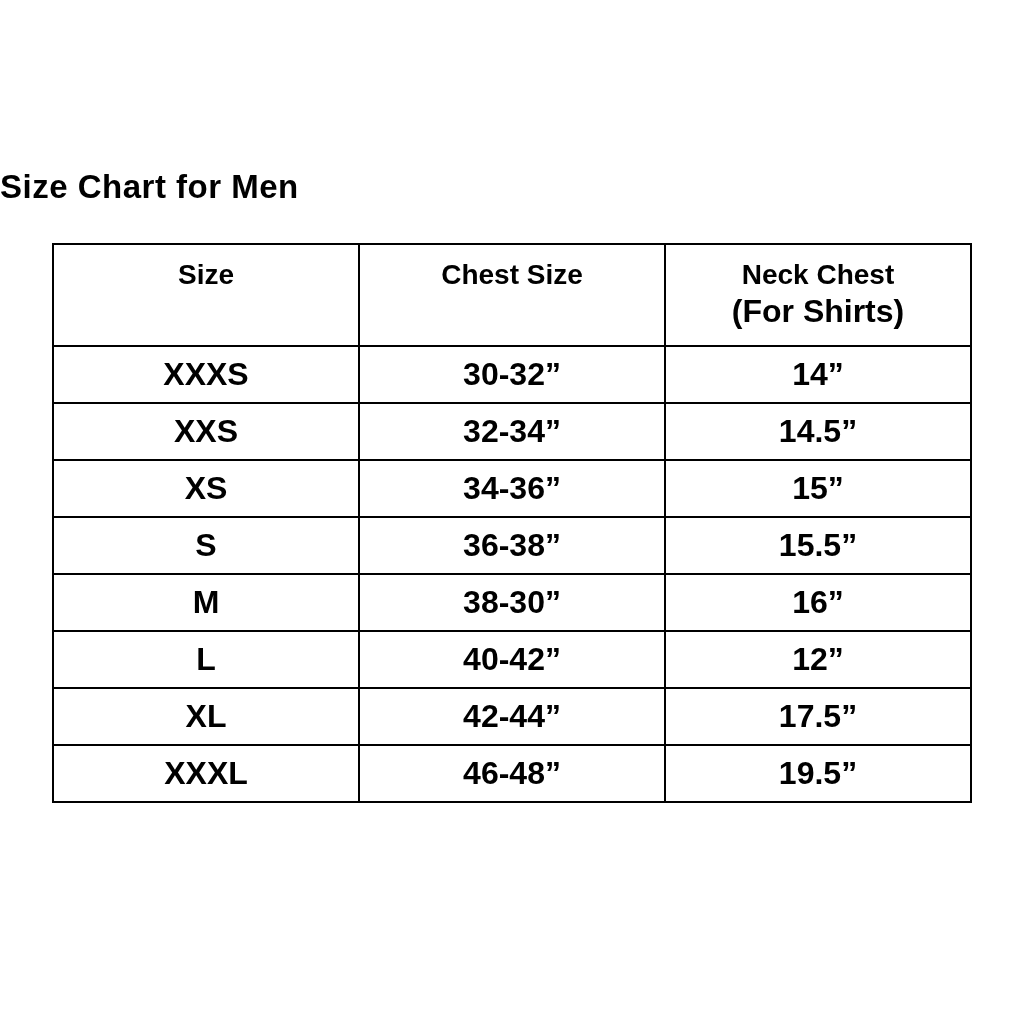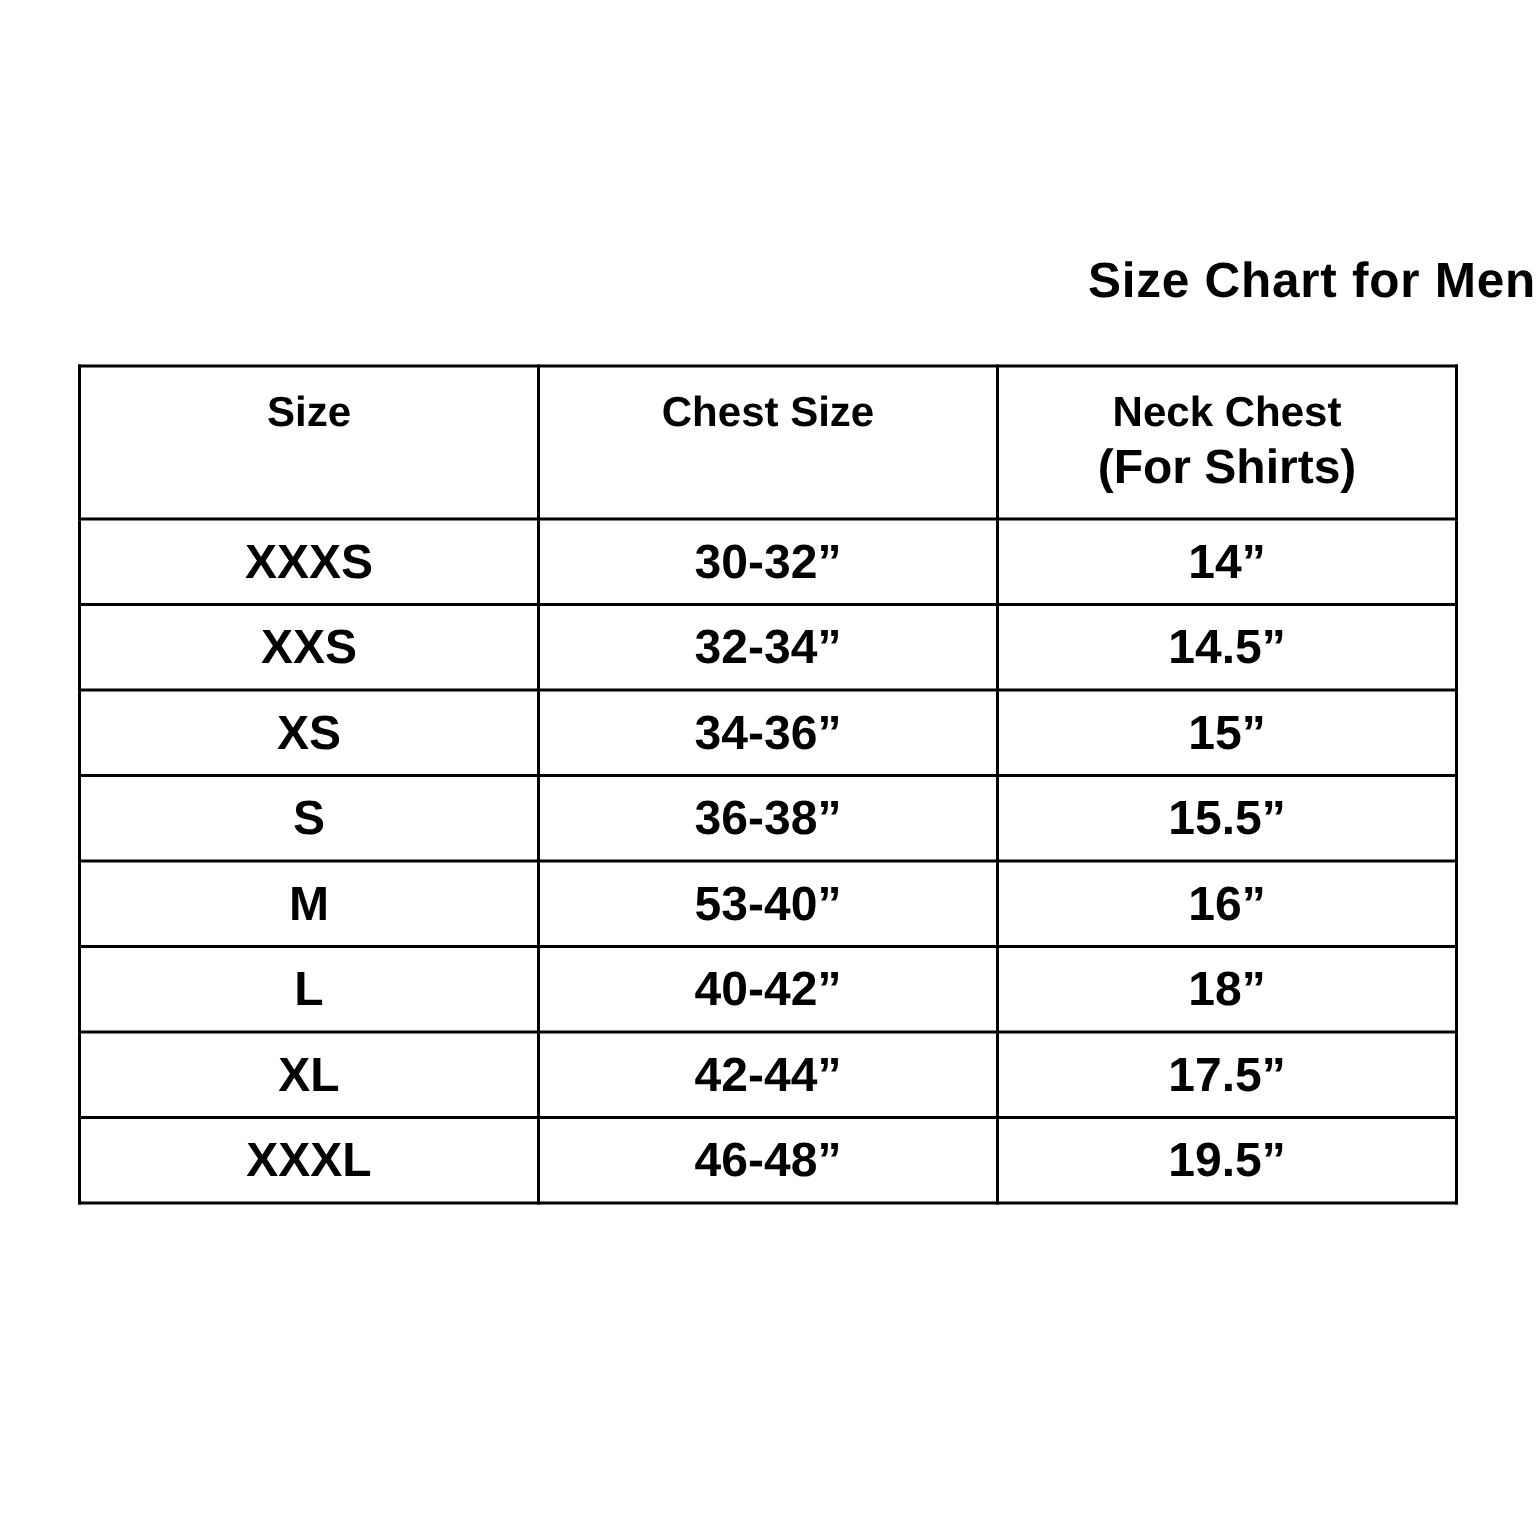--- a/index.html
+++ b/index.html
@@ -14,21 +14,21 @@
     background: #ffffff;
     font-family: "Liberation Sans", "DejaVu Sans", sans-serif;
     color: #000000;
     overflow: hidden;
   }
   .chart-title {
     position: absolute;
     top: 168px;
     left: 0;
     width: 100%;
-    text-align: right;
+    text-align: left;
     font-size: 33px;
     font-weight: bold;
     letter-spacing: 0.5px;
     color: #000000;
   }
   table.size-table {
     position: absolute;
     top: 243px;
     left: 52px;
     width: 920px;
@@ -101,27 +101,27 @@
           <td>34-36”</td>
           <td>15”</td>
         </tr>
         <tr>
           <td>S</td>
           <td>36-38”</td>
           <td>15.5”</td>
         </tr>
         <tr>
           <td>M</td>
-          <td>53-40”</td>
+          <td>38-30”</td>
           <td>16”</td>
         </tr>
         <tr>
           <td>L</td>
           <td>40-42”</td>
-          <td>18”</td>
+          <td>12”</td>
         </tr>
         <tr>
           <td>XL</td>
           <td>42-44”</td>
           <td>17.5”</td>
         </tr>
         <tr>
           <td>XXXL</td>
           <td>46-48”</td>
           <td>19.5”</td>

